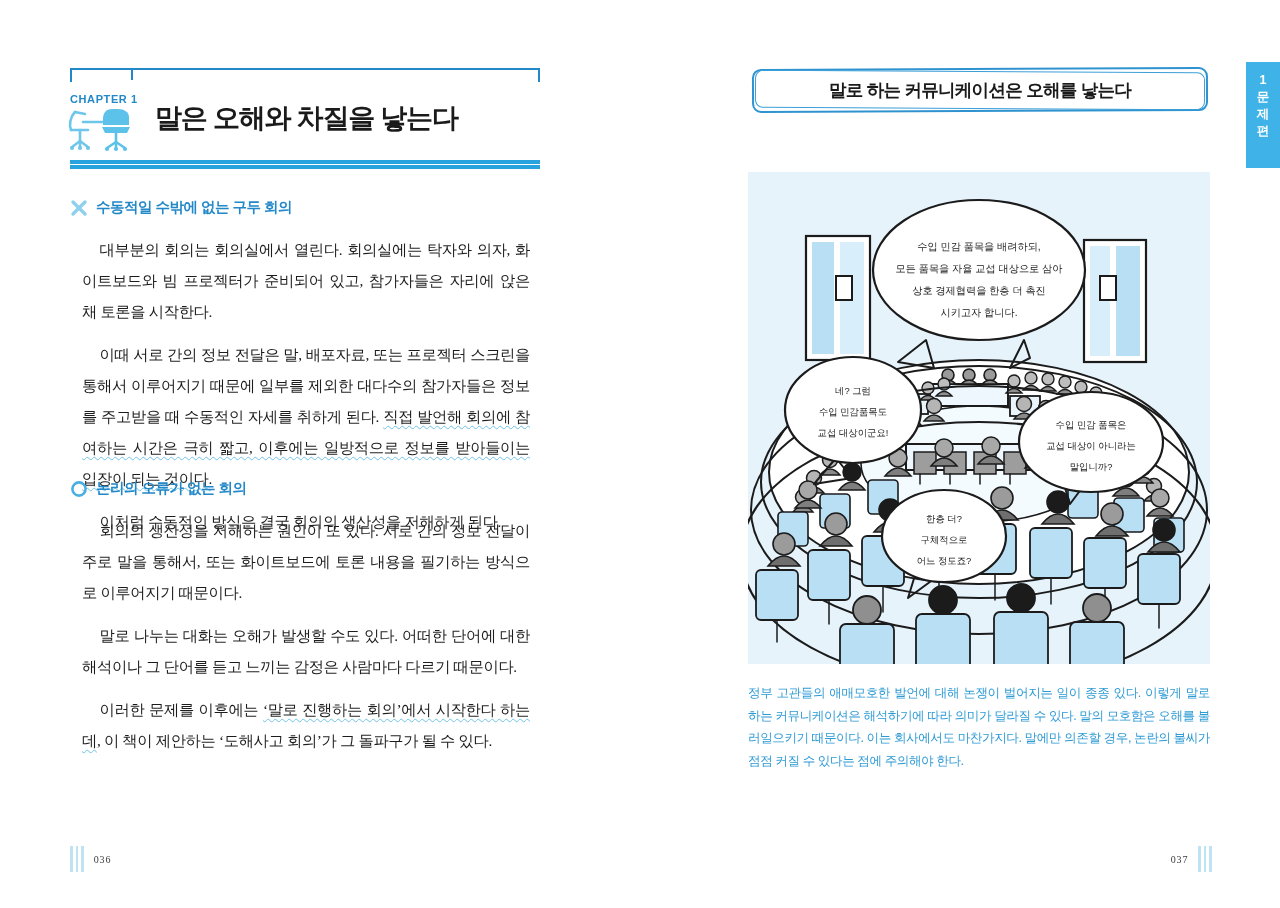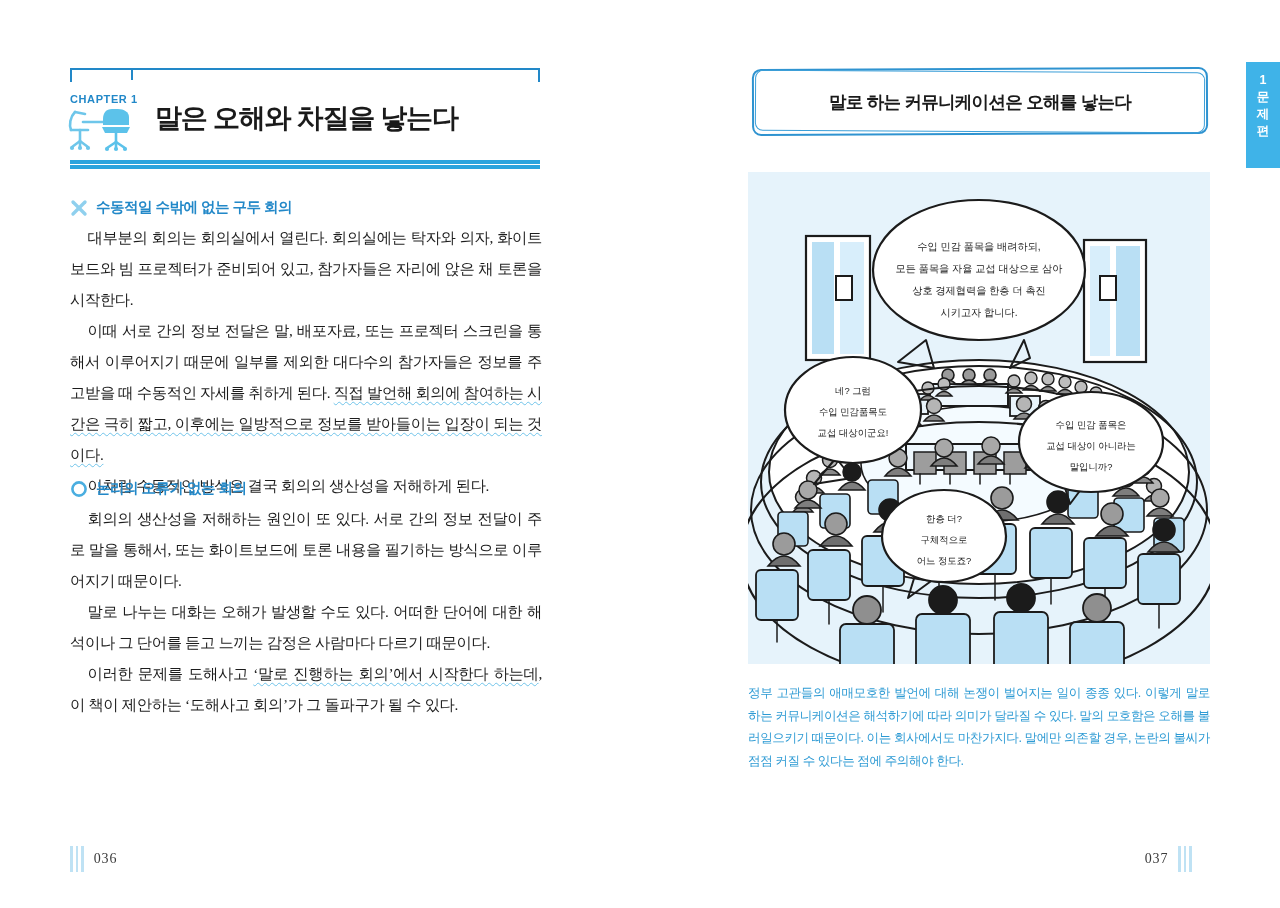--- a/index.html
+++ b/index.html
@@ -54,49 +54,49 @@
   .sub-head.s1{top:198px;}
   .sub-head.s2{top:479px;}
 
   .body-block{position:absolute;left:70px;width:472px;
     font-family:"Liberation Serif","DejaVu Serif",serif;
     font-size:15.3px;line-height:31px;color:#1c1c1c;
     text-align:justify;letter-spacing:-0.35px;
   }
   .body-block.b1{top:222px;}
   .body-block.b2{top:503px;}
-  .body-block p{margin:0;text-indent:1.15em;}
+  .body-block p{margin:12px;text-indent:1.15em;}
   .wavy{
     text-decoration:underline;
     text-decoration-style:wavy;
     text-decoration-color:#6fc3ea;
     text-decoration-thickness:1.1px;
     text-underline-offset:3px;
   }
 
   
   .folio{position:absolute;bottom:36px;display:flex;align-items:center;gap:10px;}
   .folio.left{left:70px;}
-  .folio.right{right:88px;margin-left:36px;}
+  .folio.right{right:68px;margin-left:36px;}
   .folio .bars{display:flex;gap:3px;}
   .folio .bars i{display:block;width:2.6px;height:26px;background:#bfe2f4;}
-  .folio .num{font-family:"Liberation Serif","DejaVu Serif",serif;font-size:14px;color:#3b3b3b;letter-spacing:0.8px;}
+  .folio .num{font-family:"Liberation Serif","DejaVu Serif",serif;font-size:10px;color:#3b3b3b;letter-spacing:0.8px;}
 
   
   .side-tab{
     position:absolute;right:0;top:62px;width:34px;height:106px;
     background:#3fb3e8;color:#ffffff;
     display:flex;flex-direction:column;align-items:center;justify-content:flex-start;
     padding-top:10px;box-sizing:border-box;
     font-size:12.5px;font-weight:bold;line-height:17px;letter-spacing:0;
   }
   .side-tab span{display:block;}
 
   .panel-title{
-    position:absolute;left:752px;top:68px;width:456px;height:67px;
+    position:absolute;left:752px;top:68px;width:456px;height:44px;
   }
   .panel-title .outer{
     position:absolute;inset:0;border:2px solid #2f93d0;border-radius:9px;
     transform:rotate(-0.25deg);
   }
   .panel-title .inner{
     position:absolute;left:3px;top:3px;right:3px;bottom:3px;
     border:1.6px solid #3c9fd8;border-radius:8px;
     transform:rotate(0.3deg);
   }
@@ -204,21 +204,21 @@
         <svg viewBox="0 0 18 18" xmlns="http://www.w3.org/2000/svg">
           <circle cx="9" cy="9" r="6.6" fill="none" stroke="#4aaee0" stroke-width="2.6"></circle>
         </svg>
       </span>
       <span>논리의 오류가 없는 회의</span>
     </div>
 
     <div class="body-block b2">
       <p><span>회의의 생산성을 저해하는 원인이 또 있다. 서로 간의 정보 전달이 주로 말을 통해서, 또는 화이트보드에 토론 내용을 필기하는 방식으로 이루어지기 때문이다.</span></p>
       <p><span>말로 나누는 대화는 오해가 발생할 수도 있다. 어떠한 단어에 대한 해석이나 그 단어를 듣고 느끼는 감정은 사람마다 다르기 때문이다.</span></p>
-      <p><span>이러한 문제를 도해사고 </span><span class="wavy">‘말로 진행하는 회의’에서 시작한다 하는데</span><span>, 이 책이 제안하는 ‘도해사고 회의’가 그 돌파구가 될 수 있다.</span></p>
+      <p><span>이러한 문제를 이후에는 </span><span class="wavy">‘말로 진행하는 회의’에서 시작한다 하는데</span><span>, 이 책이 제안하는 ‘도해사고 회의’가 그 돌파구가 될 수 있다.</span></p>
     </div>
 
     <div class="folio left">
       <span class="bars">
           <i></i>
           <i></i>
           <i></i>
         </span>
       <span class="num">036</span>
     </div>

